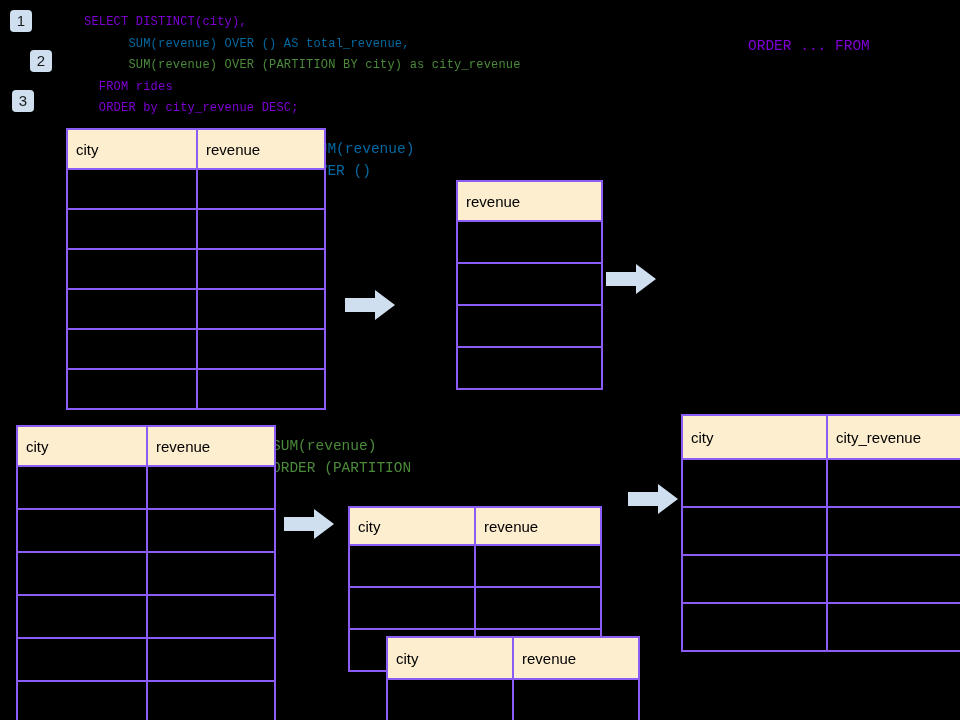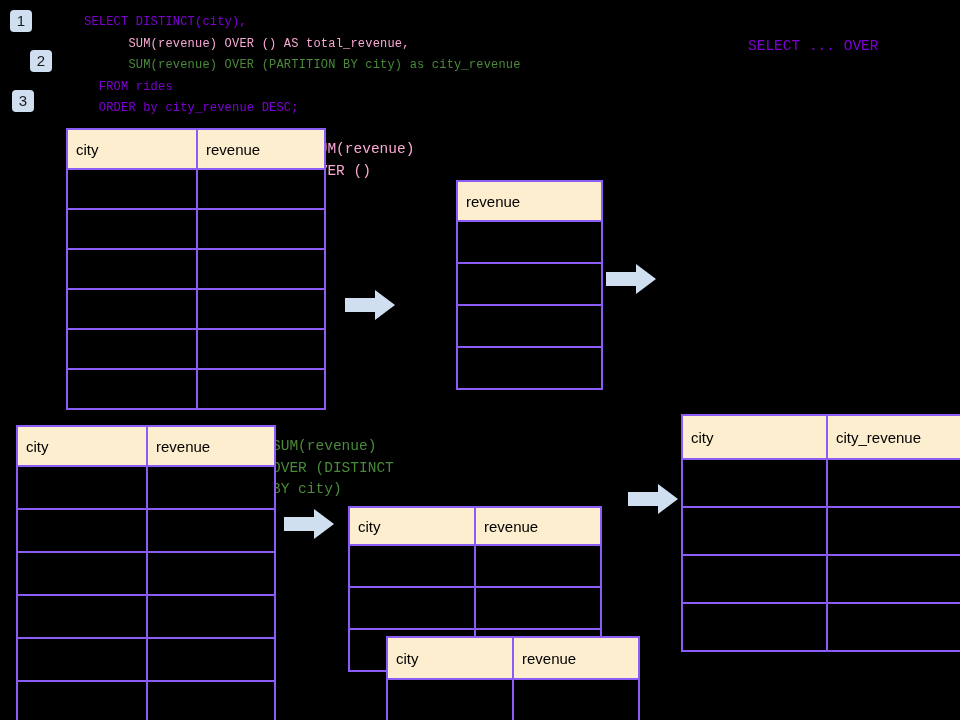--- a/index.html
+++ b/index.html
@@ -34,21 +34,21 @@
   .sql-block {
     position: absolute;
     font-family: "Liberation Mono", monospace;
     font-size: 12px;
     line-height: 21.5px;
     white-space: pre;
     letter-spacing: 0.2px;
   }
   .sql-line { display: block; white-space: pre; }
   .c-purple { color: #7f00d4; }
-  .c-red    { color: #f9a8d4; }
+  .c-red    { color: #0369a1; }
   .c-green  { color: #4a8a3a; }
 
   
   .annot {
     position: absolute;
     font-family: "Liberation Mono", monospace;
     font-size: 14.5px;
     line-height: 21.5px;
     white-space: pre;
   }
@@ -86,23 +86,23 @@
 </style>
 </head>
 <body>
 
 <div id="canvas">
 
 <div class="step-badge" style="left:10px; top:10px;">1</div>
     <div class="step-badge" style="left:30px; top:50px;">2</div>
     <div class="step-badge" style="left:12px; top:90px;">3</div>
     <div class="sql-block" style="left:84px; top:12px;"><span class="sql-line c-purple">SELECT DISTINCT(city),</span><span class="sql-line c-red">      SUM(revenue) OVER () AS total_revenue,</span><span class="sql-line c-green">      SUM(revenue) OVER (PARTITION BY city) as city_revenue</span><span class="sql-line c-purple">  FROM rides</span><span class="sql-line c-purple">  ORDER by city_revenue DESC;</span></div>
-    <div class="annot c-purple" style="left:748px; top:36px;"><span>SELECT ... OVER</span></div>
+    <div class="annot c-purple" style="left:748px; top:36px;"><span>ORDER ... FROM</span></div>
     <div class="annot c-red" style="left:310px; top:139px;"><span>SUM(revenue)</span><span>OVER ()</span></div>
-    <div class="annot c-green" style="left:272px; top:436px;"><span>SUM(revenue)</span><span>OVER (DISTINCT</span><span>BY city)</span></div>
+    <div class="annot c-green" style="left:272px; top:436px;"><span>SUM(revenue)</span><span>ORDER (PARTITION</span></div>
     <table class="tbl" style="left:66px; top:128px; width:238px; z-index:2;">
       <thead>
         <tr>
           <th style="width:120px; height:38px;">city</th>
           <th style="width:118px; height:38px;">revenue</th>
         </tr>
       </thead>
       <tbody>
         <tr>
           <td style="height:38px;"></td>

